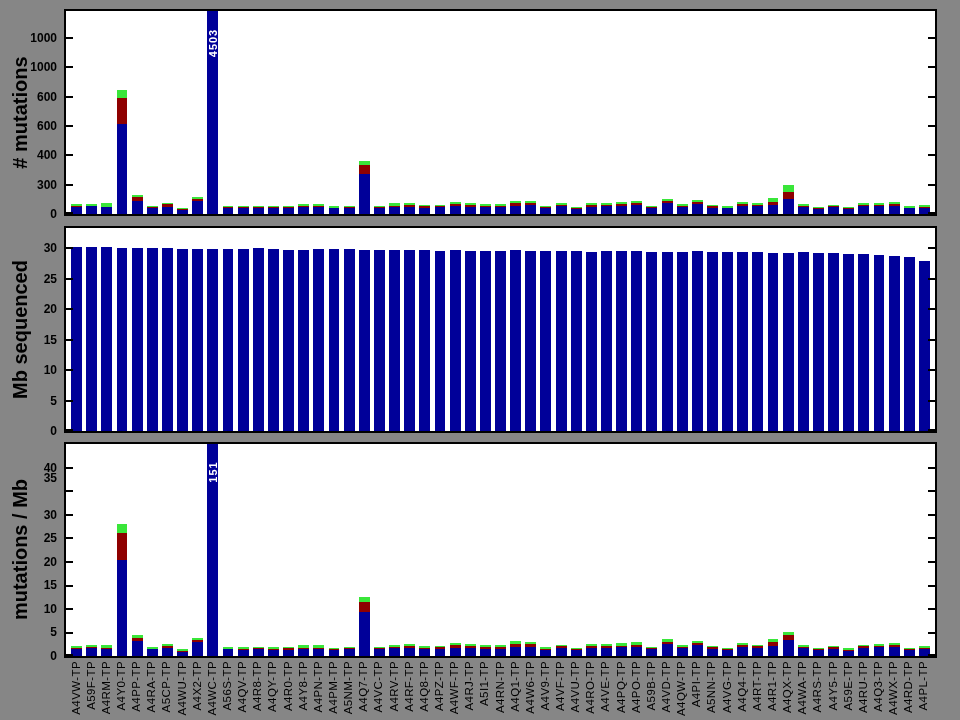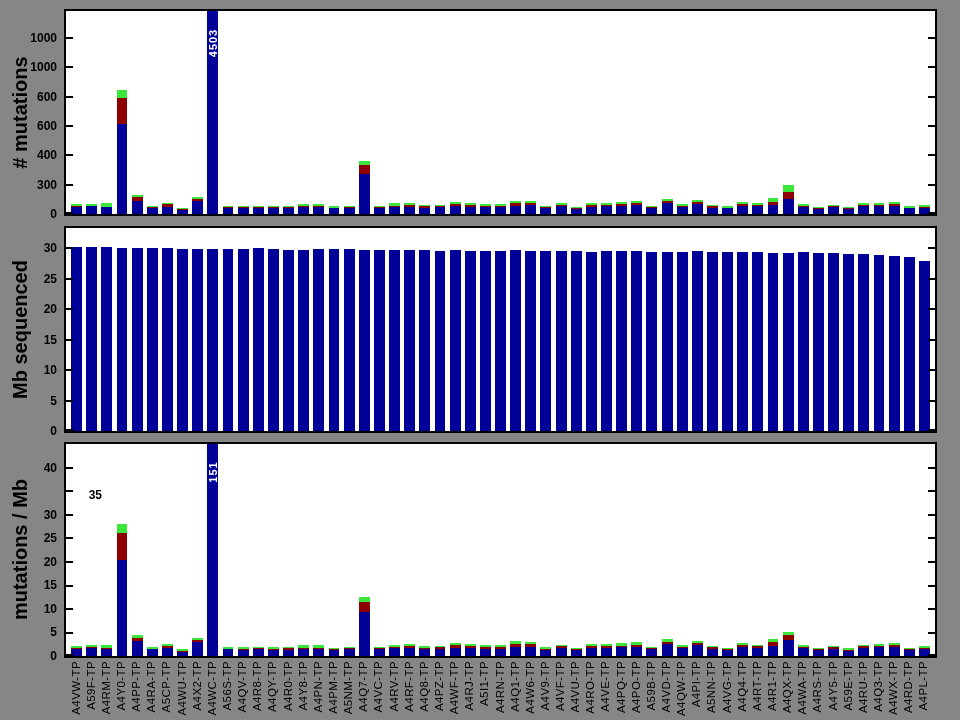--- a/index.html
+++ b/index.html
@@ -1402,15 +1402,15 @@
     <div class="ytick-label" style="top: 302.078px;">20</div>
     <div class="ytick-label" style="top: 271.598px;">25</div>
     <div class="ytick-label" style="top: 241.117px;">30</div>
     <div class="ytick-label" style="top: 649px;">0</div>
     <div class="ytick-label" style="top: 625.497px;">5</div>
     <div class="ytick-label" style="top: 601.993px;">10</div>
     <div class="ytick-label" style="top: 578.49px;">15</div>
     <div class="ytick-label" style="top: 554.987px;">20</div>
     <div class="ytick-label" style="top: 531.483px;">25</div>
     <div class="ytick-label" style="top: 507.98px;">30</div>
-    <div class="ytick-label" style="top: 488px; margin-left: 45px;">35</div>
+    <div class="ytick-label" style="top: 471px;">35</div>
     <div class="ytick-label" style="top: 460.973px;">40</div>
   </div>
 
 </body></html>

